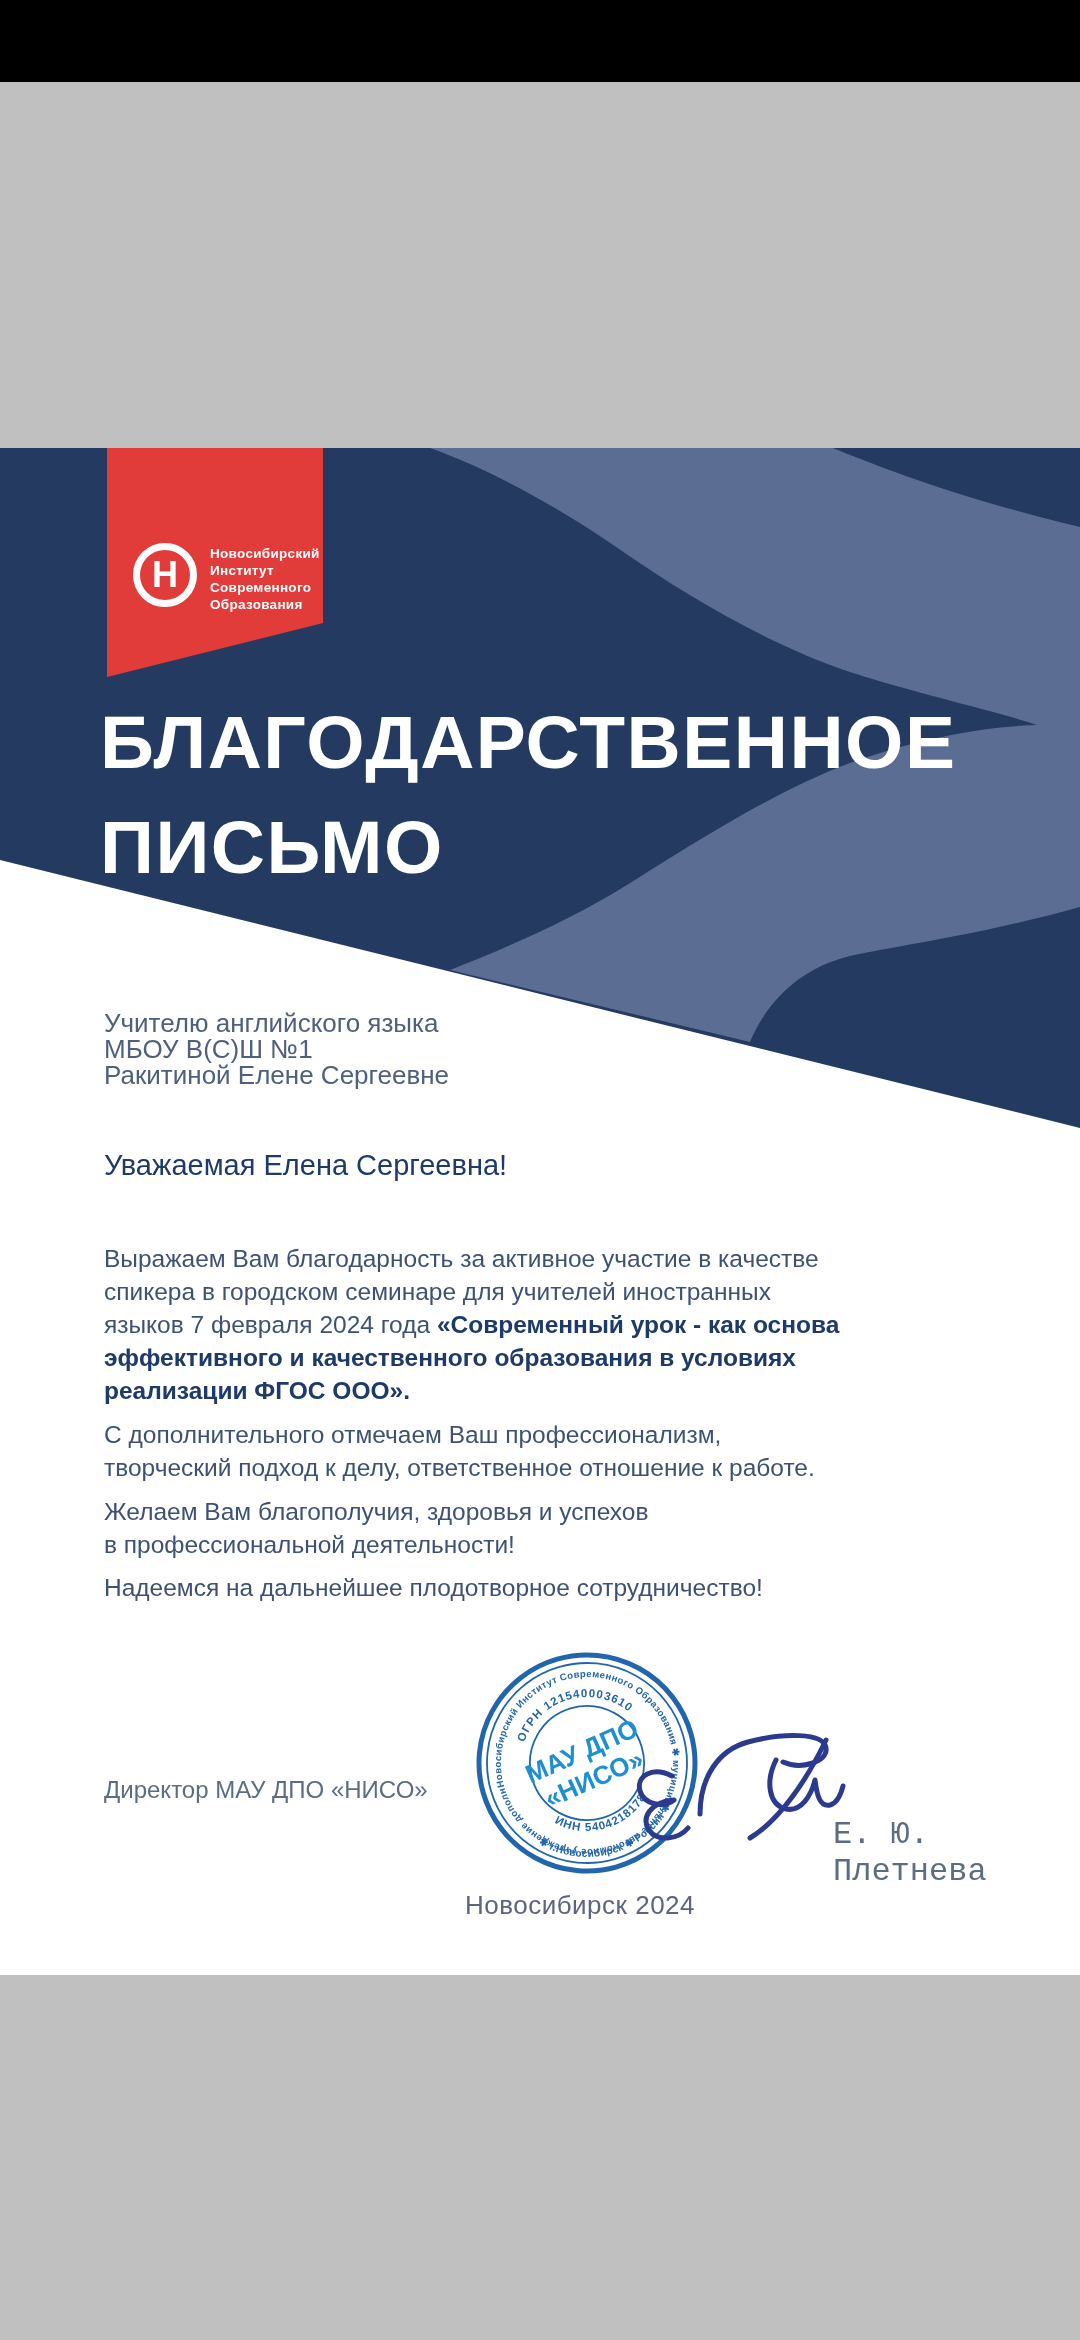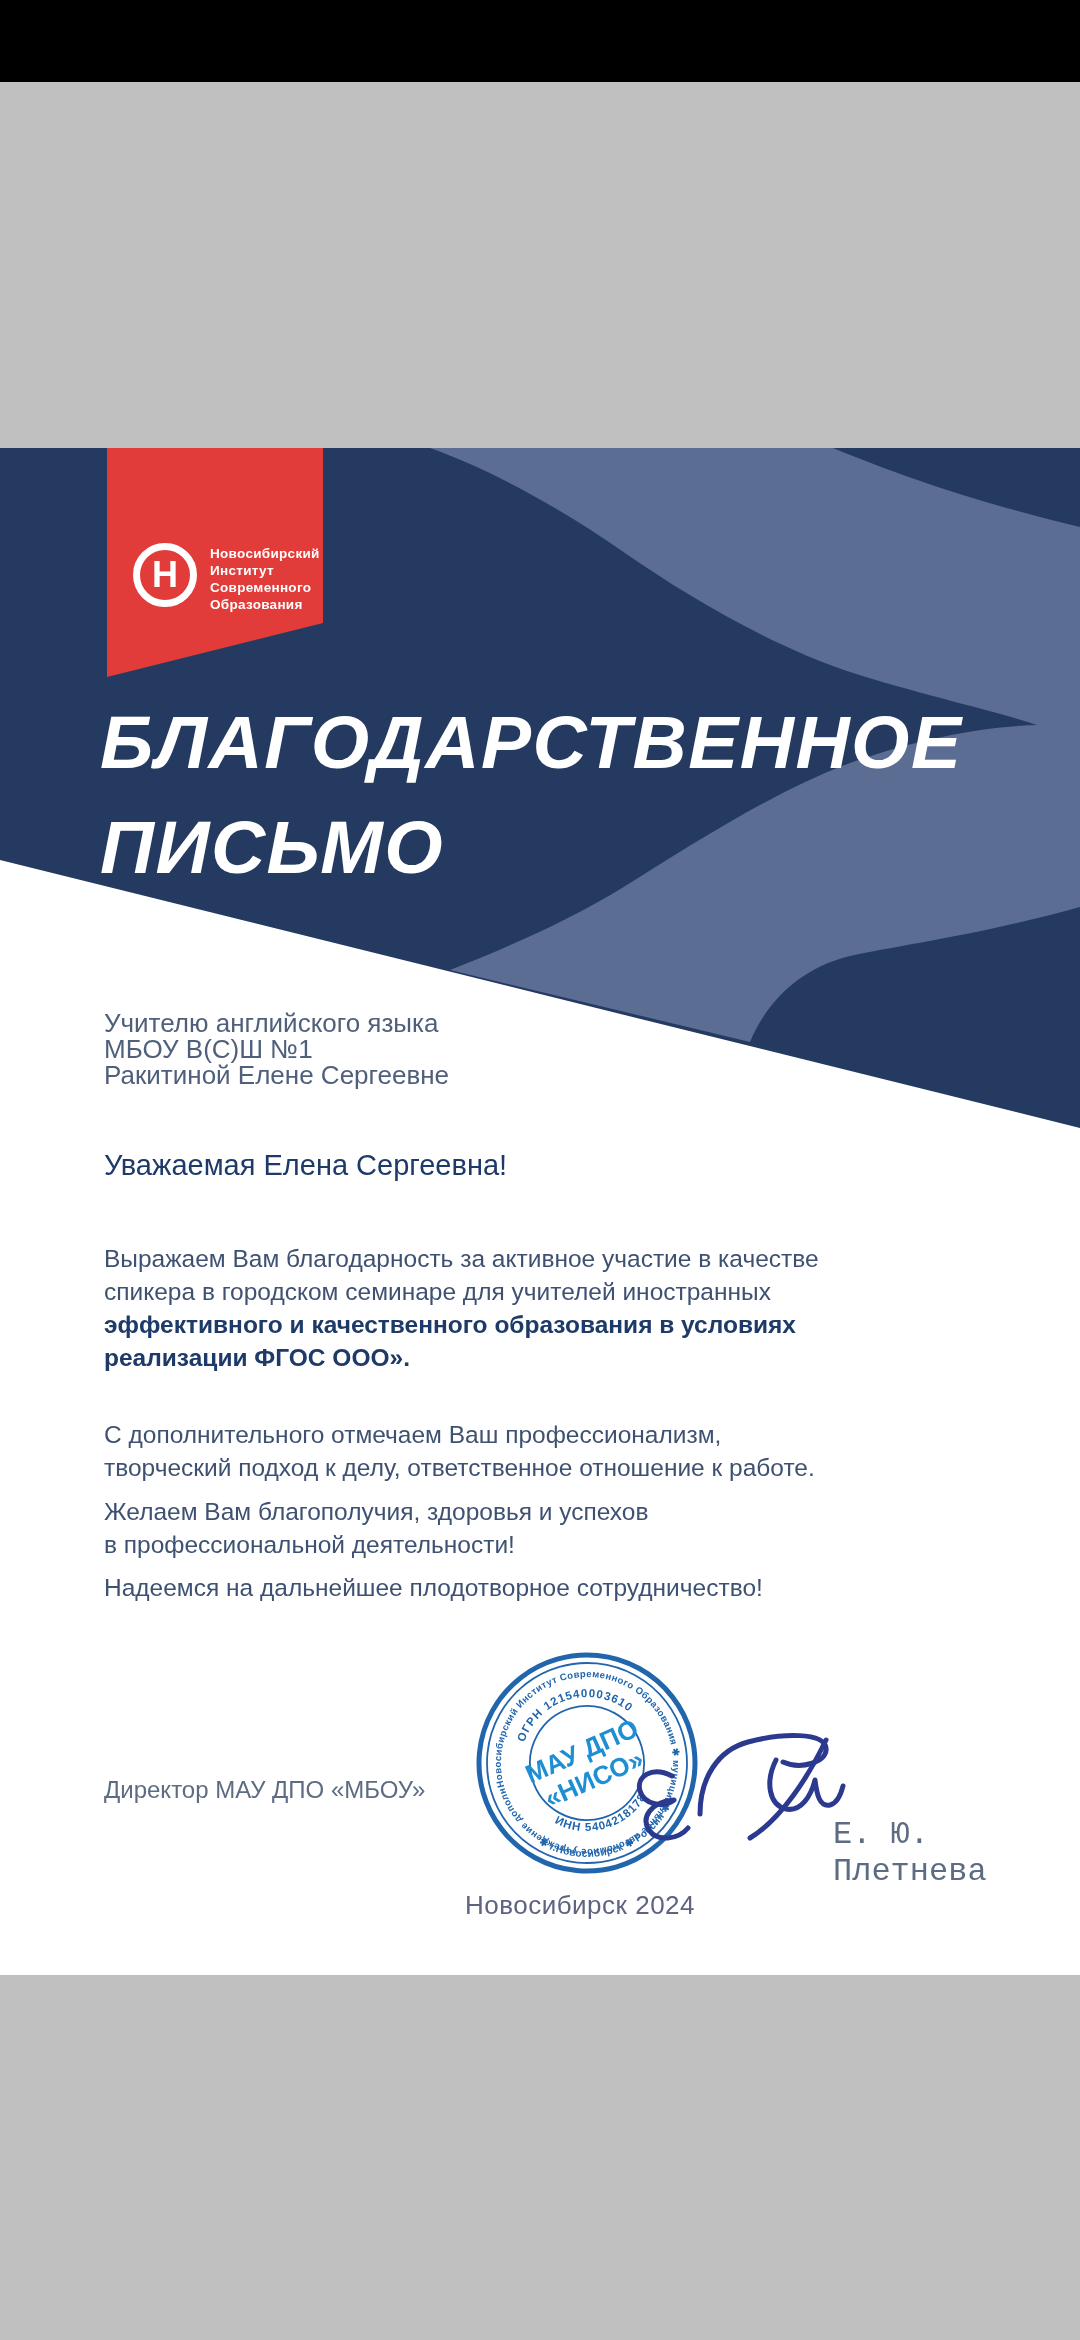--- a/index.html
+++ b/index.html
@@ -15,21 +15,21 @@
   }
   .statusbar{position:absolute;left:0;top:0;width:1080px;height:82px;background:#000;}
   .certificate{position:absolute;left:0;top:448px;width:1080px;height:1527px;background:#ffffff;}
   .header{position:absolute;left:0;top:0;width:1080px;height:680px;
     clip-path:polygon(0 0,100% 0,100% 100%,0 60.6%);}
   .header svg{position:absolute;left:0;top:0;}
   .logo{position:absolute;left:133px;top:95px;width:64px;height:64px;border:7px solid #fff;
     border-radius:50%;display:flex;align-items:center;justify-content:center;}
   .logo-letter{color:#fff;font-size:36px;font-weight:bold;line-height:1;}
   .logo-text{position:absolute;left:210px;top:97px;color:#fff;font-size:13.5px;font-weight:bold;line-height:17px;letter-spacing:.3px;}
-  .title{position:absolute;left:100px;top:242px;color:#fff;font-weight:bold;font-size:75px;line-height:105px;letter-spacing:1.5px;font-style:italic;}
+  .title{position:absolute;left:100px;top:242px;color:#fff;font-weight:bold;font-size:75px;line-height:105px;letter-spacing:1.5px;}
   .txt{position:absolute;color:var(--body-reg);}
   .addressee{left:104px;top:562px;font-size:26px;line-height:26px;color:var(--muted);}
   .salutation{left:104px;top:701px;font-size:29px;font-weight:normal;color:var(--body-bold);}
   .para{left:104px;font-size:24.5px;line-height:33px;width:900px;}
   .para b{color:var(--body-bold);}
   .p1{top:794px;} .p2{top:970px;} .p3{top:1047px;} .p4{top:1123px;}
   .director{left:104px;top:1328px;font-size:24px;color:var(--sign-gray);}
   .director-name{left:833px;top:1368px;font-size:32px;color:var(--sign-gray);font-family:Liberation Mono, monospace;}
   .cityyear{left:130px;top:1442px;width:900px;text-align:center;font-size:26px;color:#5e6380;letter-spacing:.5px;}
   .stamp-svg{position:absolute;left:467px;top:1195px;transform:rotate(-16deg);}
@@ -81,20 +81,21 @@
       <div>Учителю английского языка</div>
       <div>МБОУ В(С)Ш №1</div>
       <div>Ракитиной Елене Сергеевне</div>
     </div>
 
     <div class="txt salutation">Уважаемая Елена Сергеевна!</div>
 
     <div class="txt para p1">
       <div>Выражаем Вам благодарность за активное участие в качестве</div>
       <div>спикера в городском семинаре для учителей иностранных</div>
+      <div><span>языков 7 февраля 2024 года </span><b>«Современный урок - как основа</b></div>
       <div><b>эффективного и качественного образования в условиях</b></div>
       <div><b>реализации ФГОС ООО».</b></div>
     </div>
     <div class="txt para p2">
       <div>С дополнительного отмечаем Ваш профессионализм,</div>
       <div>творческий подход к делу, ответственное отношение к работе.</div>
     </div>
     <div class="txt para p3">
       <div>Желаем Вам благополучия, здоровья и успехов</div>
       <div>в профессиональной деятельности!</div>
@@ -131,18 +132,18 @@
 
     <svg class="sig-svg" width="300" height="190" viewBox="600 1690 300 190">
       <g fill="none" stroke="#2b3a8f" stroke-width="5" stroke-linecap="round" stroke-linejoin="round">
         <path d="M 672 1776 c -20 -10 -36 0 -32 15 c 4 14 24 17 34 9 c -24 2 -33 18 -25 30 c 8 12 29 10 39 -2"></path>
         <path d="M 700 1814 c 0 -36 18 -64 48 -72 c 34 -9 76 -10 78 6 c 2 14 -25 22 -43 14"></path>
         <path d="M 776 1760 c -11 22 -7 45 10 49 c 15 3 25 -13 29 -29 c 2 16 5 27 15 25 c 8 -2 11 -11 13 -19"></path>
         <path d="M 826 1740 c -18 38 -46 80 -76 98"></path>
       </g>
     </svg>
 
-    <div class="txt director">Директор МАУ ДПО «МБОУ»</div>
+    <div class="txt director">Директор МАУ ДПО «НИСО»</div>
     <div class="txt director-name">Е. Ю. Плетнева</div>
 
     <div class="txt cityyear">Новосибирск 2024</div>
   </div>
 </div>
 
 </body></html>

